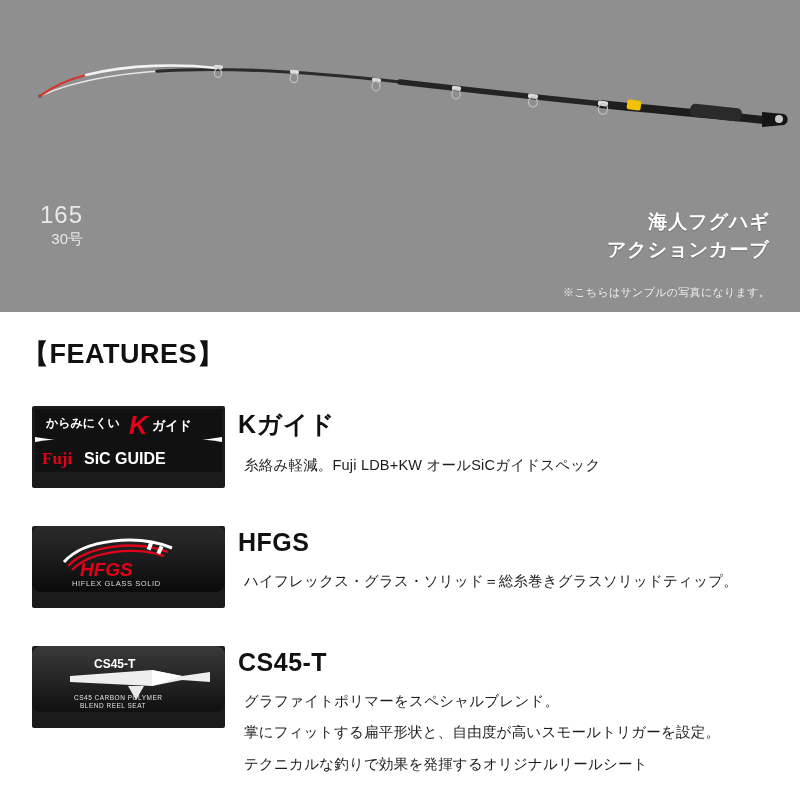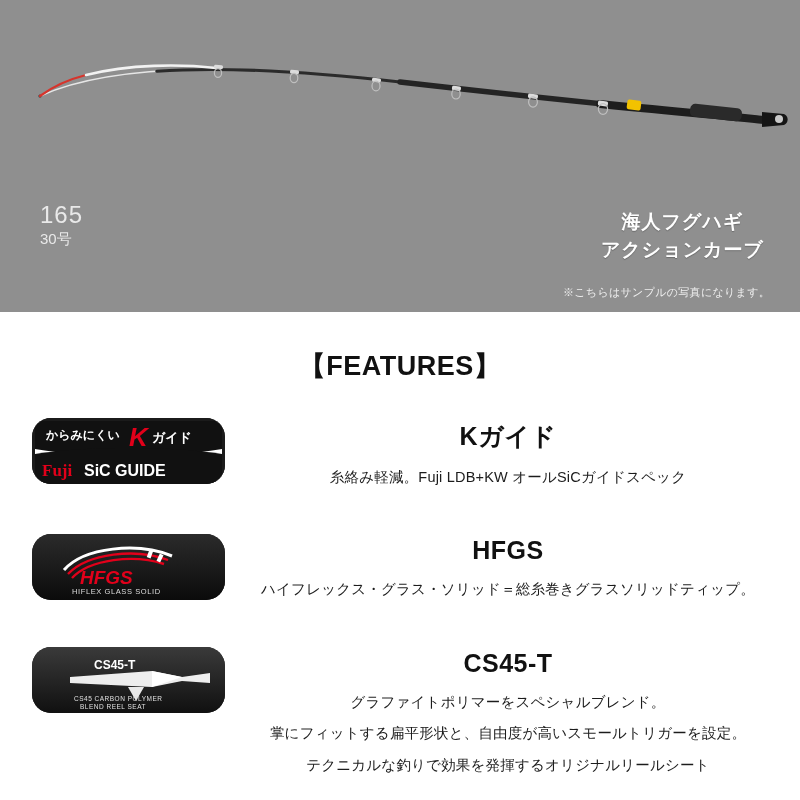--- a/index.html
+++ b/index.html
@@ -31,27 +31,28 @@
   .hero-size .big {
     font-size: 24px;
     font-weight: 400;
     letter-spacing: 1px;
     display: block;
   }
   .hero-size .small {
     font-size: 15px;
     font-weight: 400;
     display: block;
+    text-align: right;
   }
 
   .hero-name {
     position: absolute;
-    right: 36px;
+    right: 30px;
     top: 208px;
-    text-align: center;
+    text-align: right;
     color: #ffffff;
   }
   .hero-name .line {
     display: block;
     font-size: 19px;
     font-weight: bold;
     letter-spacing: 1px;
     line-height: 1.45;
     text-shadow: 0 1px 1px rgba(0,0,0,0.25);
   }
@@ -60,22 +61,21 @@
     right: 30px;
     top: 285px;
     color: #efefef;
     font-size: 11px;
     text-align: center;
     letter-spacing: 0.3px;
   }
 
   
   .features-wrap {
-    padding: 36px 22px 0 22px;
-    text-align: center;
+    padding: 24px 22px 0 22px;
   }
   .features-title {
     font-size: 27px;
     font-weight: bold;
     color: #111111;
     letter-spacing: 0.5px;
     margin: 0 0 34px 0;
   }
 
   .feature-row {
@@ -83,22 +83,22 @@
     align-items: flex-start;
     margin-bottom: 38px;
   }
   .badge-col {
     width: 216px;
     flex: 0 0 216px;
     padding-left: 10px;
   }
   .badge {
     width: 193px;
-    height: 66px;
-    border-radius: 19px;
+    height: 82px;
+    border-radius: 2px;
     position: relative;
     overflow: hidden;
     background: #1b1b1b;
   }
   .text-col {
     flex: 1 1 auto;
     padding-top: 2px;
   }
   .feature-heading {
     font-size: 25px;

